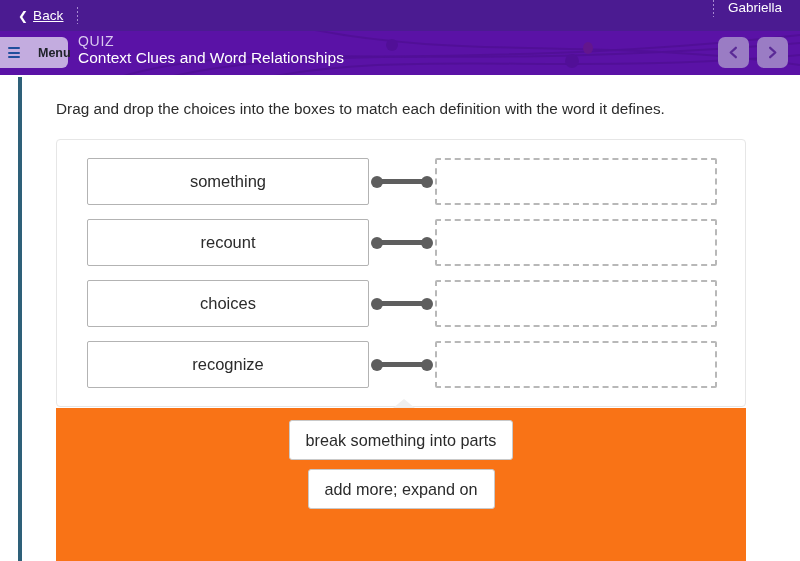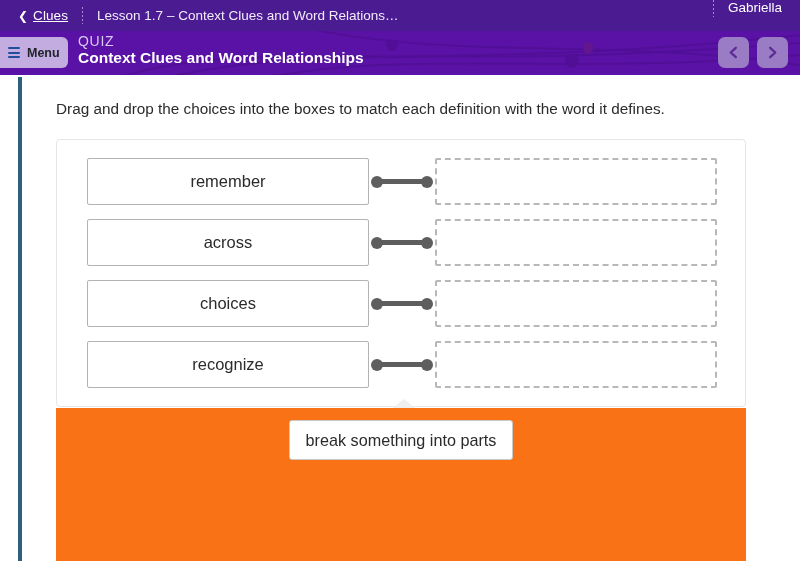--- a/index.html
+++ b/index.html
@@ -38,33 +38,33 @@
 
   
   .quizbar {
     position:absolute; top:31px; left:0; width:800px; height:44px;
     background:#5a12a6; overflow:hidden;
   }
   .quizbar .deco { position:absolute; inset:0; opacity:.55; }
   .menu-btn {
     position:absolute; left:0; top:6px; width:68px; height:31px;
     background:#c3acdf; border-radius:0 6px 6px 0;
-    display:flex; align-items:center; gap:7px; padding-left:8px;
+    display:flex; align-items:center; gap:18px; padding-left:8px;
     box-sizing:border-box; cursor:pointer; z-index:3;
   }
   .ham { display:flex; flex-direction:column; justify-content:center; gap:2.5px; width:12px; }
   .ham i { display:block; height:2px; background:#1f4e9c; border-radius:1px; }
   .ham i:nth-child(1){ width:12px;}
   .ham i:nth-child(2){ width:12px;}
   .ham i:nth-child(3){ width:12px;}
   .menu-label { font-size:12.5px; font-weight:bold; color:#20232a; }
 
   .quiz-text { position:absolute; left:78px; top:5px; z-index:3; }
   .quiz-kicker { color:#d9c9ef; font-size:14px; letter-spacing:.7px; line-height:11px; }
-  .quiz-title { color:#ffffff; font-size:15.5px; font-weight:bold; line-height:19px; margin-top:1px;}
+  .quiz-title { color:#ffffff; font-size:15.5px; font-weight:normal; line-height:19px; margin-top:1px;}
 
   .navbtns { position:absolute; right:12px; top:6px; display:flex; gap:8px; z-index:3; }
   .navbtn {
     width:31px; height:31px; border-radius:7px; background:#9a7cc4;
     display:flex; align-items:center; justify-content:center; cursor:pointer;
   }
   .navbtn svg { display:block; }
 
   
   .rail {
@@ -127,24 +127,23 @@
 </style>
 </head>
 <body>
 
 <div id="app">
 
   <div class="topbar">
     <div class="topbar-left">
       <div class="back-link">
         <span class="chev-left-small">❮</span>
-        <span class="back-text">Clues</span>
+        <span class="back-text">Back</span>
       </div>
       <div class="dotdivider"></div>
-      <div class="lesson-title">Lesson 1.7 – Context Clues and Word Relations…</div>
     </div>
     <div class="topbar-right">
       <div class="dotdivider"></div>
       <div class="user-name">Gabriella</div>
     </div>
   </div>
 
   <div class="quizbar">
     <svg class="deco" viewBox="0 0 800 44" preserveAspectRatio="none">
       <g fill="none" stroke="#4a0d8c" stroke-width="2">
@@ -191,31 +190,31 @@
   <div class="rail"></div>
 
   <div class="content">
 
     <div class="instruction">Drag and drop the choices into the boxes to match each definition with the word it defines.</div>
 
     <div class="card">
       <div class="rows">
 
         <div class="row">
-          <div class="wordbox">remember</div>
-          <div class="connector">
-            <span class="bar"></span>
-              <span class="dot l"></span>
-              <span class="dot r"></span>
-          </div>
-          <div class="dropzone"></div>
-        </div>
-
-        <div class="row">
-          <div class="wordbox">across</div>
+          <div class="wordbox">something</div>
+          <div class="connector">
+            <span class="bar"></span>
+              <span class="dot l"></span>
+              <span class="dot r"></span>
+          </div>
+          <div class="dropzone"></div>
+        </div>
+
+        <div class="row">
+          <div class="wordbox">recount</div>
           <div class="connector">
             <span class="bar"></span>
               <span class="dot l"></span>
               <span class="dot r"></span>
           </div>
           <div class="dropzone"></div>
         </div>
 
         <div class="row">
           <div class="wordbox">choices</div>
@@ -239,17 +238,20 @@
 
       </div>
     </div>
 
     <div class="tray">
       <div class="tray-notch"></div>
       <div class="chips">
         <div class="chiprow">
           <div class="chip">break something into parts</div>
         </div>
+        <div class="chiprow">
+          <div class="chip">add more; expand on</div>
+        </div>
       </div>
     </div>
 
   </div>
 </div>
 
 </body></html>

